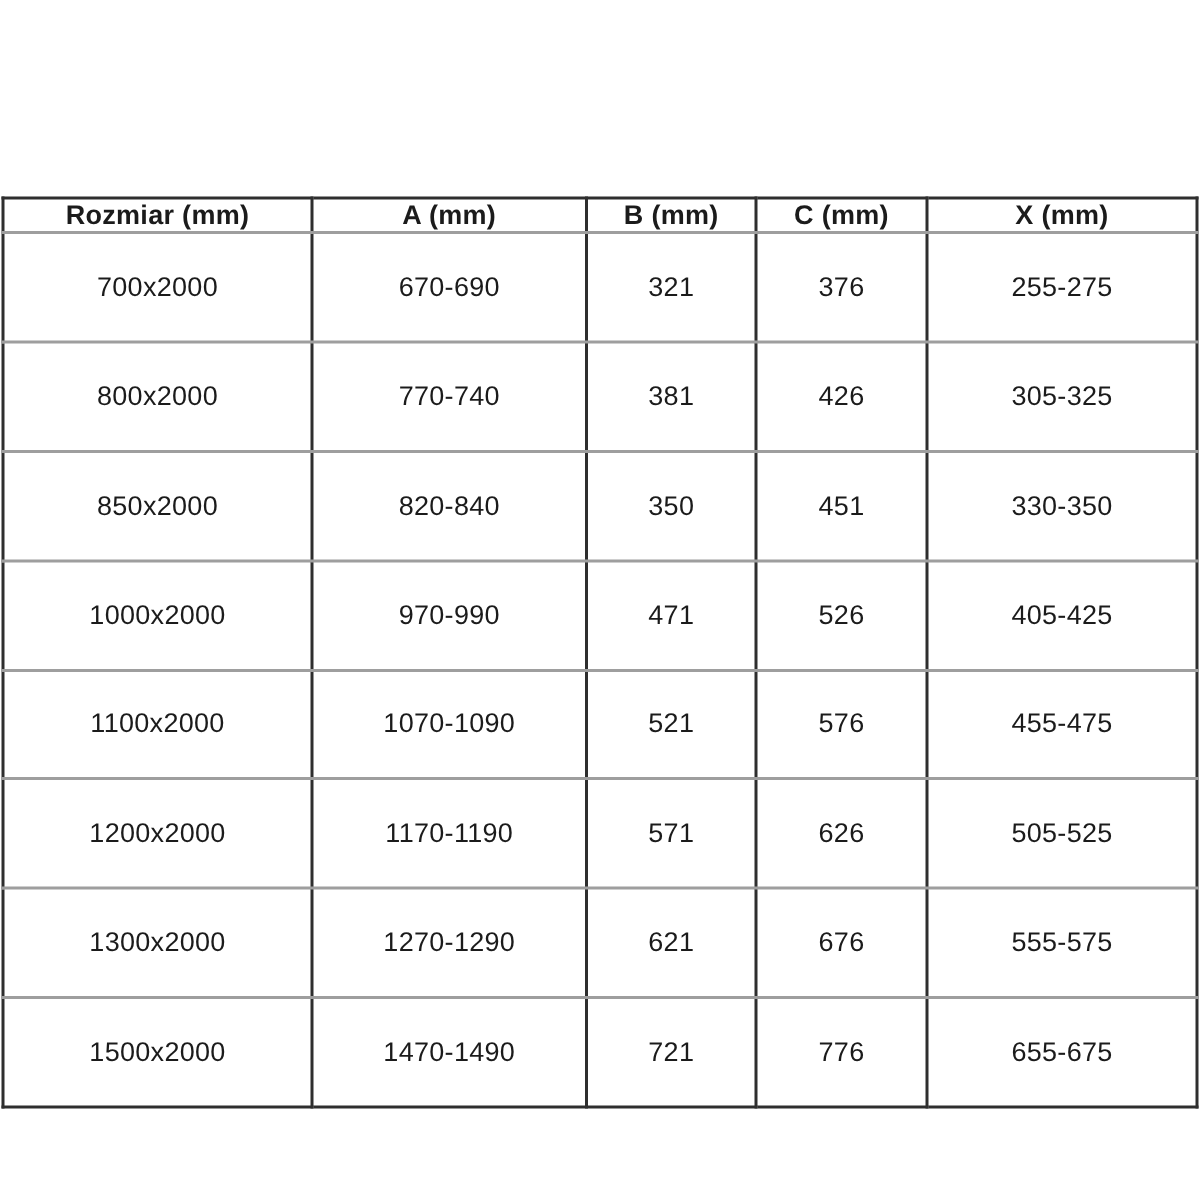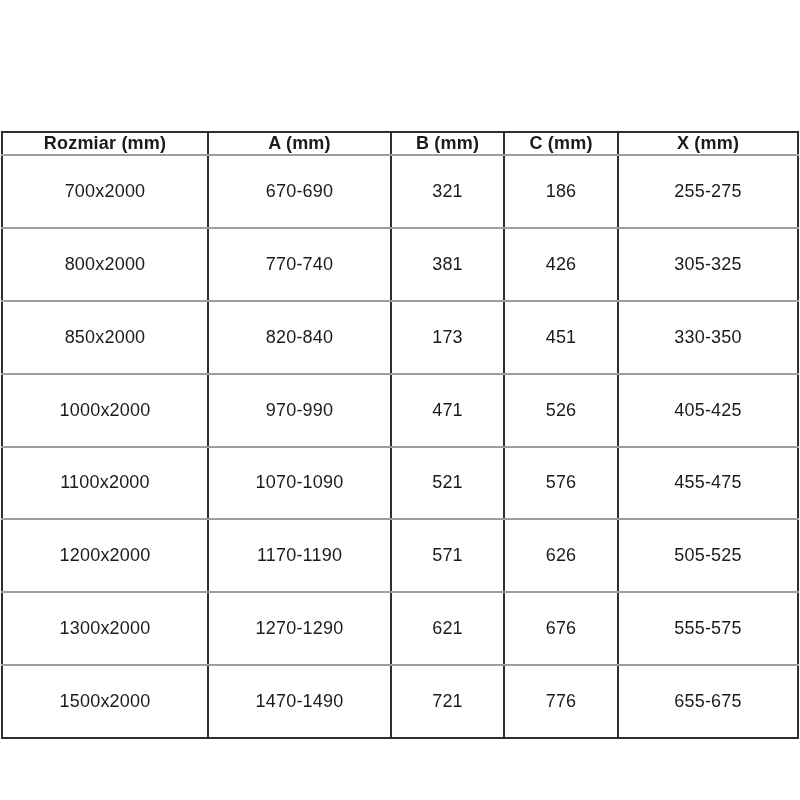--- a/index.html
+++ b/index.html
@@ -76,34 +76,34 @@
         <th>B (mm)</th>
         <th>C (mm)</th>
         <th>X (mm)</th>
       </tr>
   </thead>
   <tbody>
       <tr>
         <td>700x2000</td>
         <td>670-690</td>
         <td>321</td>
-        <td>186</td>
+        <td>376</td>
         <td>255-275</td>
       </tr>
       <tr>
         <td>800x2000</td>
         <td>770-740</td>
         <td>381</td>
         <td>426</td>
         <td>305-325</td>
       </tr>
       <tr>
         <td>850x2000</td>
         <td>820-840</td>
-        <td>173</td>
+        <td>350</td>
         <td>451</td>
         <td>330-350</td>
       </tr>
       <tr>
         <td>1000x2000</td>
         <td>970-990</td>
         <td>471</td>
         <td>526</td>
         <td>405-425</td>
       </tr>

